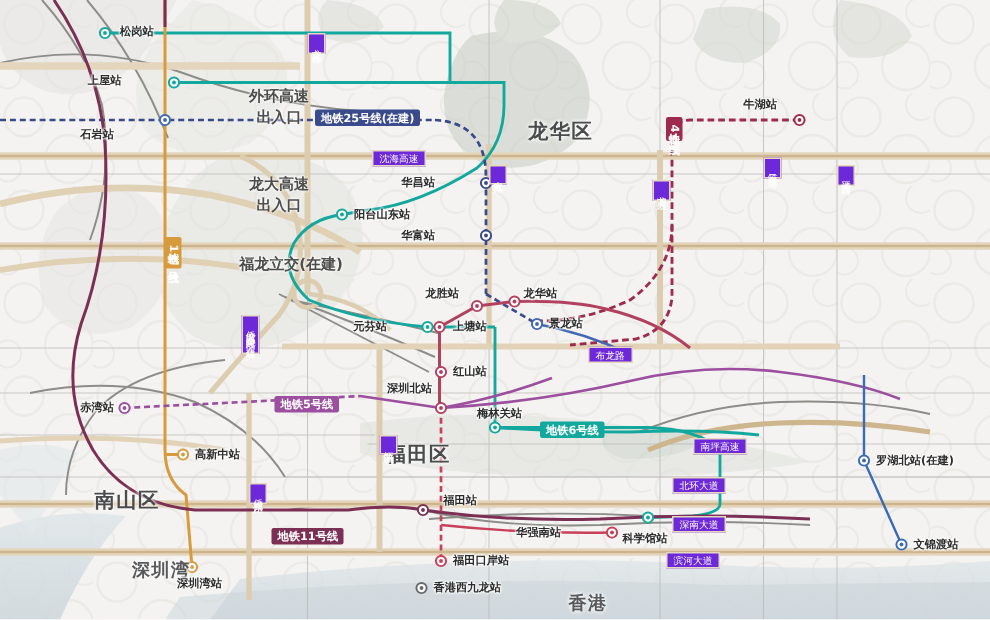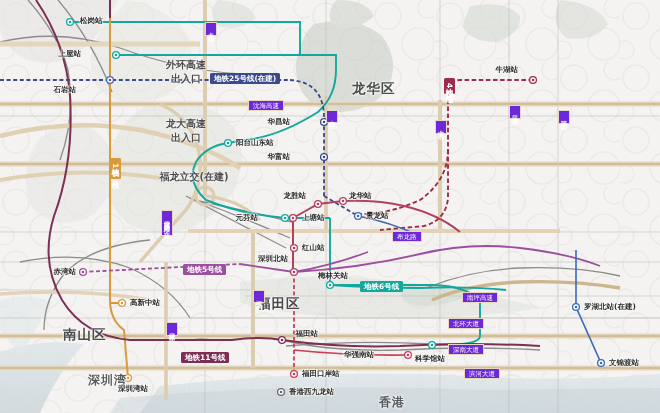--- a/index.html
+++ b/index.html
@@ -389,21 +389,21 @@
       <div class="road vert" style="left: 509px; top: 105px;">第二高速</div>
       <div class="road vert" style="left: 558px; top: 110px;">清平高速</div>
       <div class="road" style="left: 248px; top: 100px;">沈海高速</div>
       <div class="road" style="left: 392px; top: 231px;">布龙路</div>
       <div class="road vert" style="left: 161px; top: 210px;">侨城东路北延段(在建)</div>
       <div class="road vert" style="left: 253px; top: 290px;">福龙路</div>
       <div class="road vert" style="left: 166px; top: 322px;">侨城东路</div>
       <div class="road" style="left: 462px; top: 292px;">南坪高速</div>
       <div class="road" style="left: 448px; top: 318px;">北环大道</div>
       <div class="road" style="left: 448px; top: 344px;">深南大道</div>
-      <div class="road" style="left: 464px; top: 368px;">滨河大道</div>
+      <div class="road" style="left: 444px; top: 368px;">滨河大道</div>
     </div>
   <div id="overlay-notes">
       <div class="lbl note" style="left: 186px; top: 58px; transform: translateX(-50%);">
         <div>外环高速</div>
         <div>出入口</div>
       </div>
       <div class="lbl note" style="left: 186px; top: 117px; transform: translateX(-50%);">
         <div>龙大高速</div>
         <div>出入口</div>
       </div>

